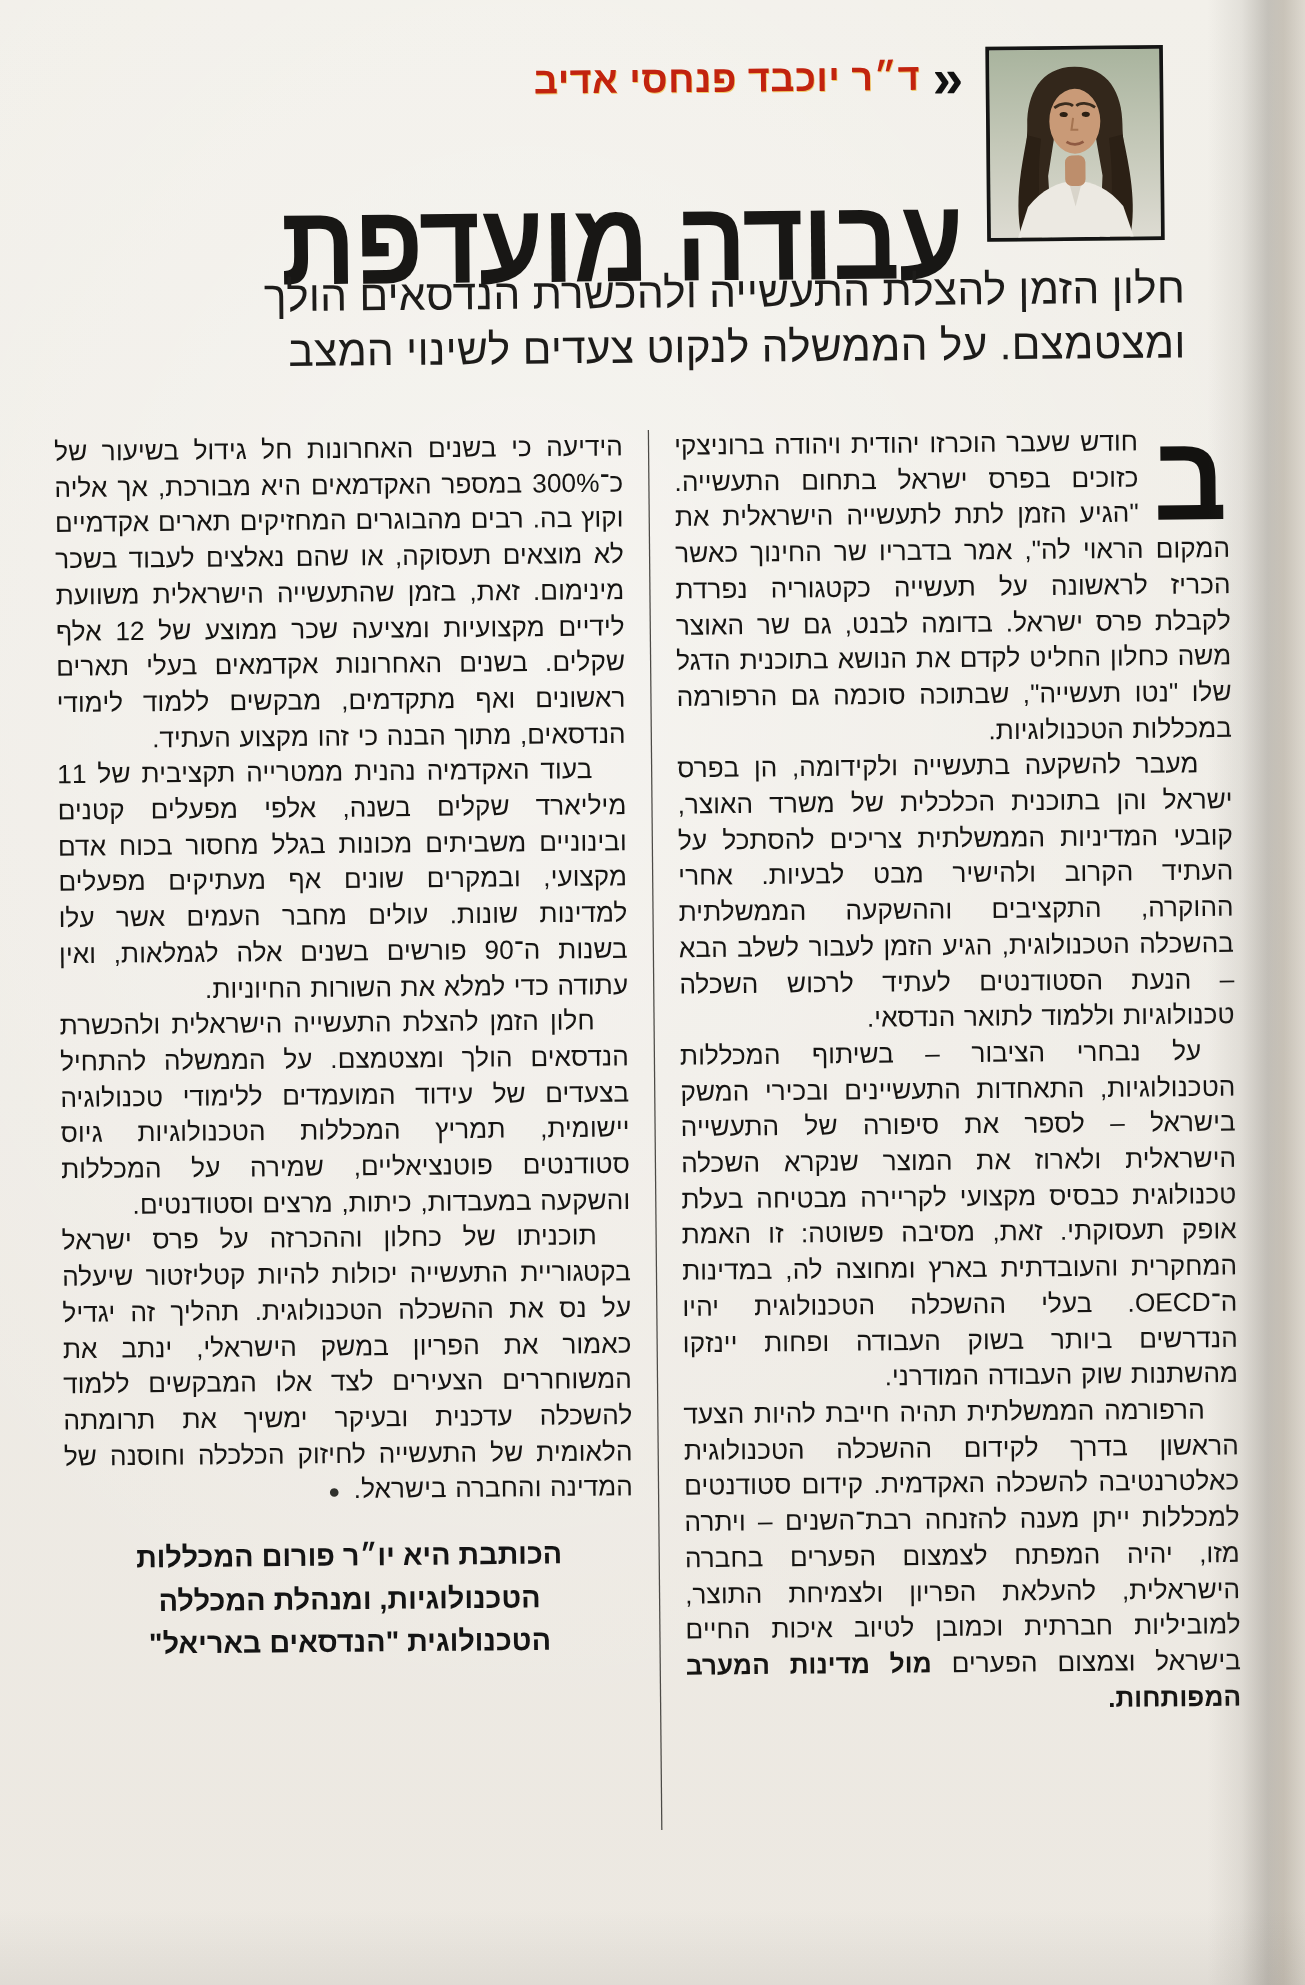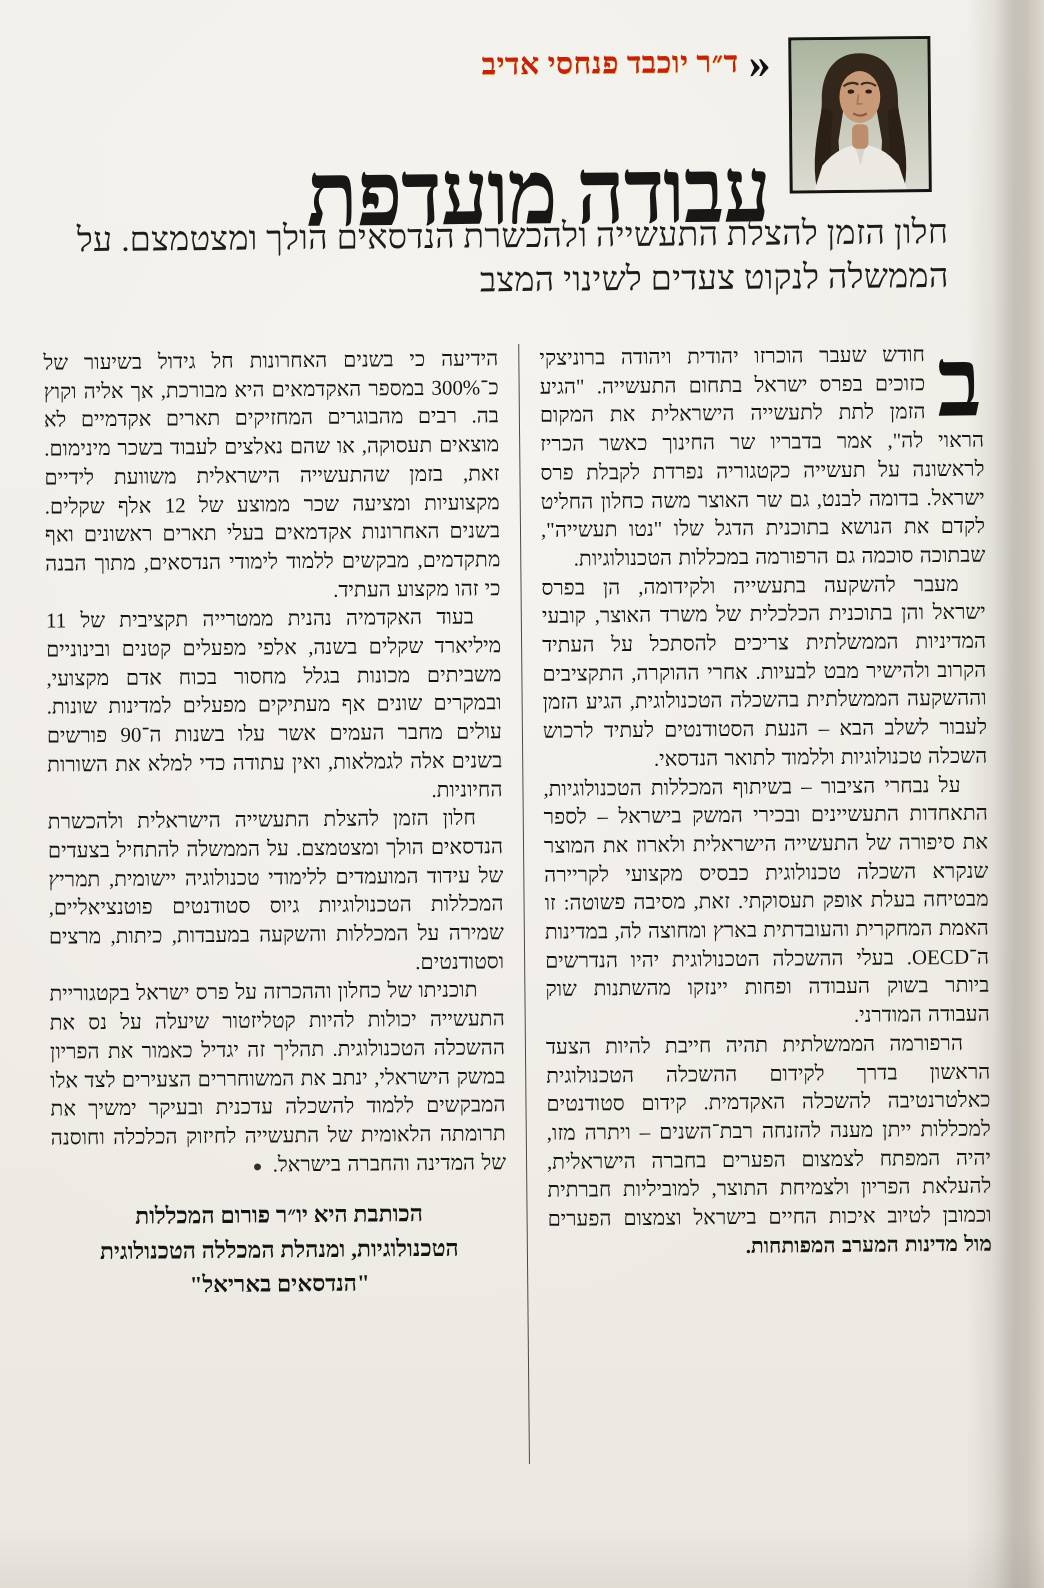--- a/index.html
+++ b/index.html
@@ -4,21 +4,21 @@
 <style>
   html,body{margin:0;padding:0;background:#888;}
   .page{
     position:relative;
     width:1044px;height:1588px;
     margin:0 auto;
     background:
       radial-gradient(ellipse 900px 1200px at 40% 35%, rgba(255,255,255,0.35), rgba(255,255,255,0) 70%),
       linear-gradient(180deg,#f2f0ea 0%,#efece6 55%,#ece8e1 100%);
     overflow:hidden;
-    font-family:Liberation Serif, serif;
+    font-family:Liberation Sans, sans-serif;
   }
   
   .page::before{
     content:"";position:absolute;top:0;right:0;width:78px;height:100%;
     background:linear-gradient(to right,
       rgba(90,84,74,0) 0%,
       rgba(90,84,74,0.10) 35%,
       rgba(90,84,74,0.30) 62%,
       rgba(150,140,124,0.45) 78%,
       rgba(205,198,186,0.55) 100%);

